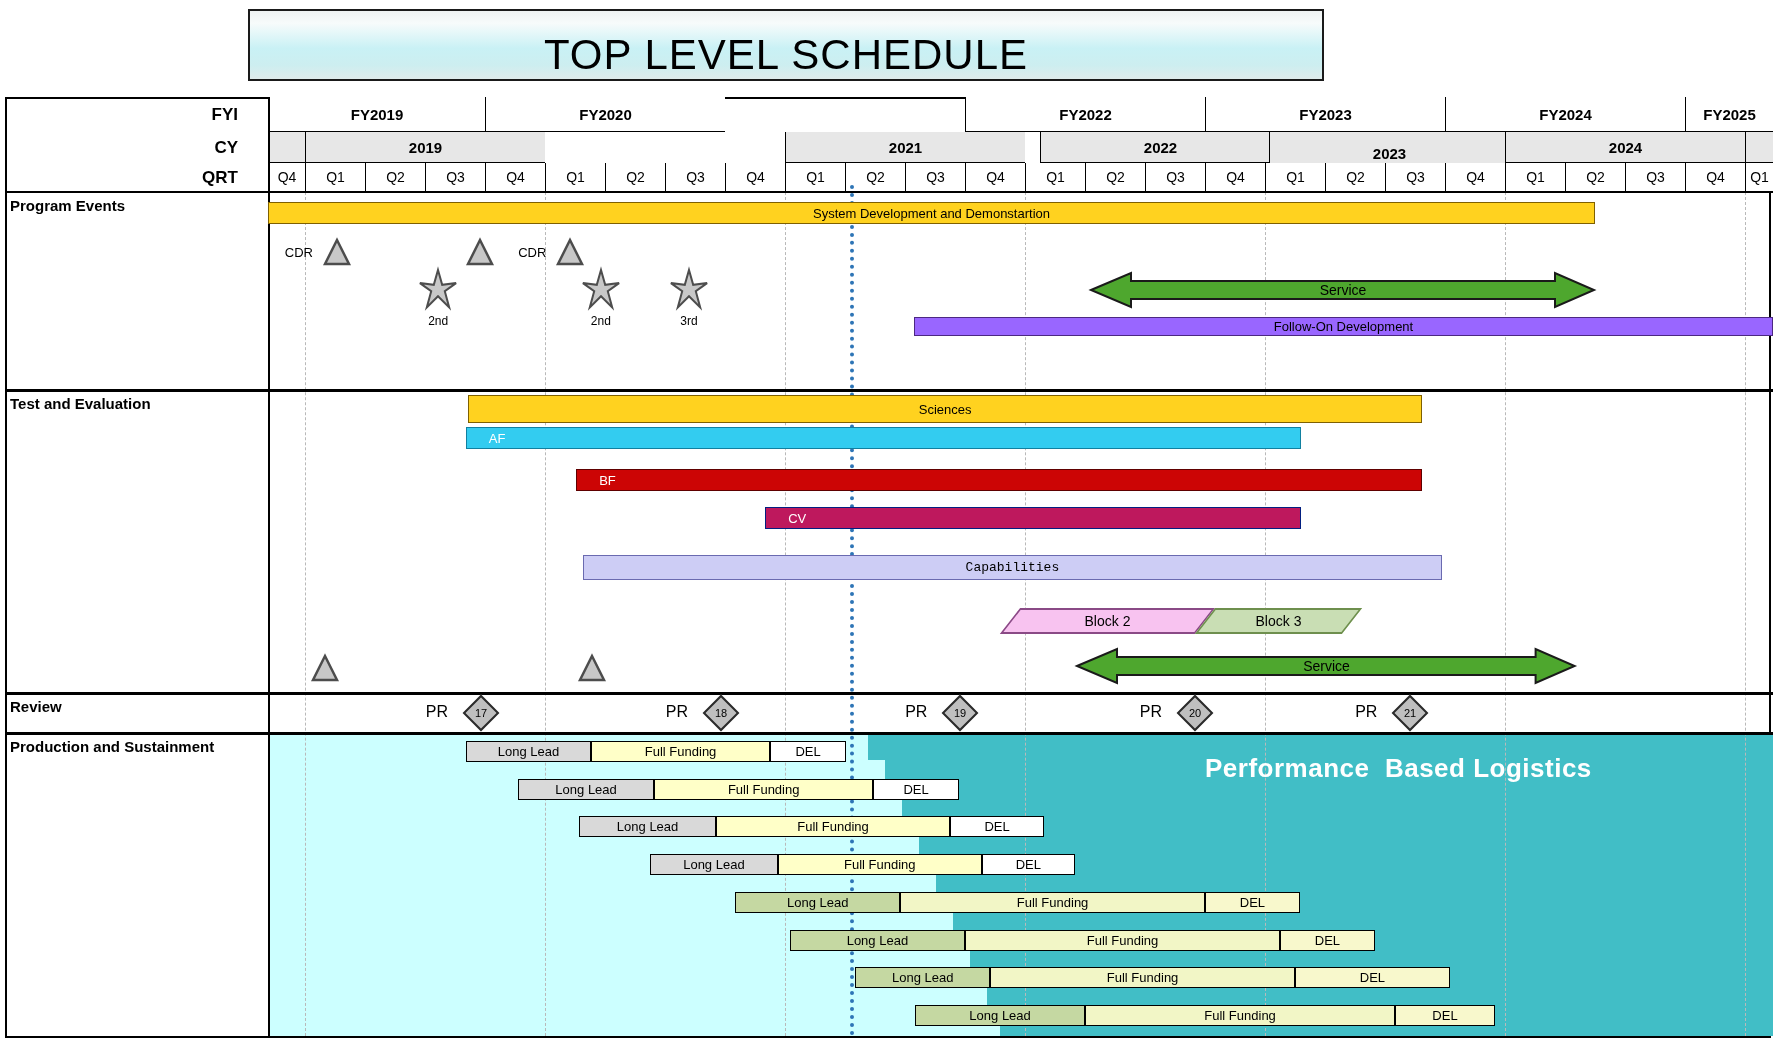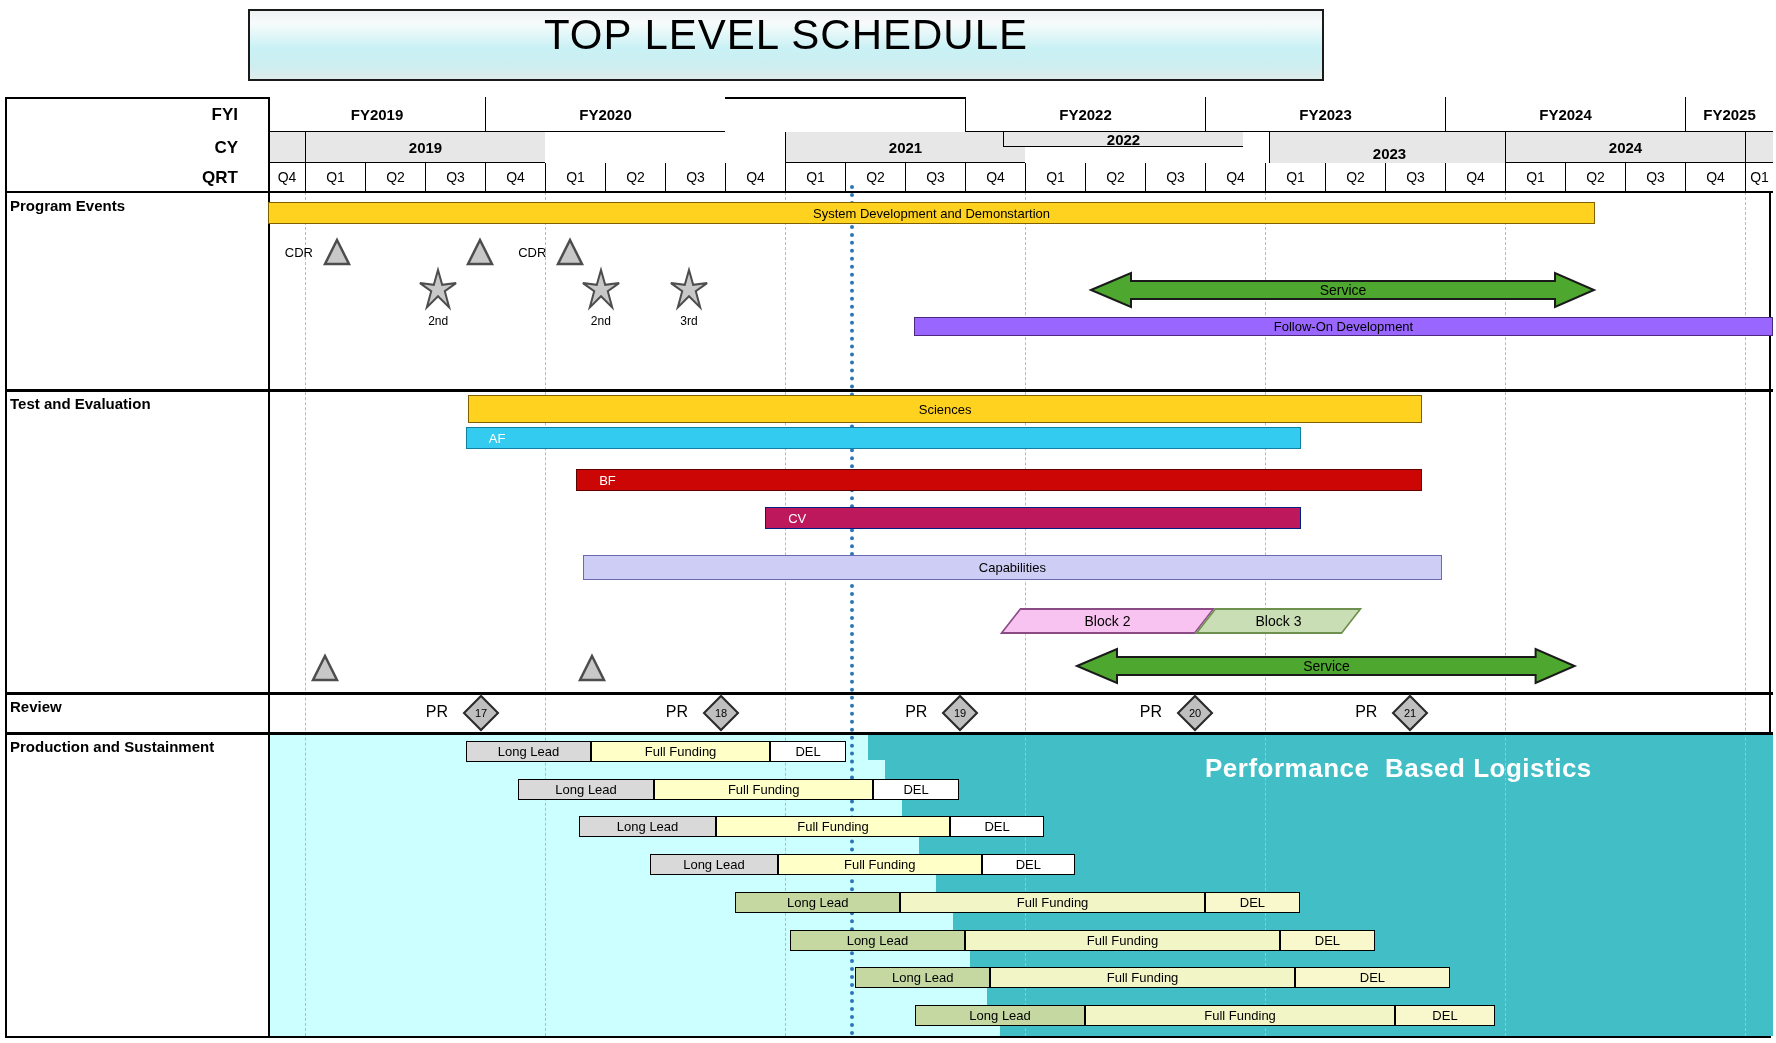--- a/index.html
+++ b/index.html
@@ -2,21 +2,21 @@
 <html><head>
 <meta charset="utf-8">
 <style>
   html,body{margin:0;padding:0;background:#ffffff;}
   .stage{position:relative;width:1776px;height:1043px;background:#ffffff;overflow:hidden;
          font-family:"Liberation Sans", sans-serif;color:#000;}
   .abs{position:absolute;}
   
   .title-box{left:248px;top:9px;width:1072px;height:68px;border:2px solid #1a1a1a;
     background:linear-gradient(to bottom,#eef2f2 0%,#f7fbfb 18%,#c9f1f5 55%,#cdeef0 80%,#dfecec 100%);
-    display:flex;align-items:flex-start;justify-content:center;}
+    display:flex;align-items:flex-end;justify-content:center;}
   .title-text{font-size:42px;letter-spacing:1px;color:#000;}
   
   .table-frame{left:5px;top:97px;width:1766px;height:941px;border:2px solid #000;box-sizing:border-box;background:#fff;}
   .hdr-cell{position:absolute;box-sizing:border-box;border-left:1px solid #000;border-bottom:1px solid #000;
     display:flex;align-items:center;justify-content:center;font-size:15px;font-weight:bold;background:#fff;}
   .hdr-cell.qrt{font-weight:normal;font-size:14px;}
   .hdr-cell.cy{background:#e7e7e7;}
   .hdr-label{position:absolute;font-weight:bold;font-size:17px;text-align:right;}
   .section-label{position:absolute;font-weight:bold;font-size:15px;}
   .gridline{position:absolute;width:0;border-left:1px dashed #b9b9b9;}
@@ -64,21 +64,21 @@
     <div class="gridline" style="left: 1745px; top: 192px; height: 844px;"></div>
     <div class="hdr-cell " style="left: 268px; top: 97px; width: 217px; height: 35px;">FY2019</div>
     <div class="hdr-cell " style="left: 485px; top: 97px; width: 240px; height: 35px;">FY2020</div>
     <div class="hdr-cell " style="left: 965px; top: 97px; width: 240px; height: 35px;">FY2022</div>
     <div class="hdr-cell " style="left: 1205px; top: 97px; width: 240px; height: 35px;">FY2023</div>
     <div class="hdr-cell " style="left: 1445px; top: 97px; width: 240px; height: 35px;">FY2024</div>
     <div class="hdr-cell " style="left: 1685px; top: 97px; width: 88px; height: 35px;">FY2025</div>
     <div class="hdr-cell cy" style="left: 268px; top: 132px; width: 37px; height: 31px;"></div>
     <div class="hdr-cell cy" style="left: 305px; top: 132px; width: 240px; height: 31px;">2019</div>
     <div class="hdr-cell cy" style="left: 785px; top: 132px; width: 240px; height: 31px;">2021</div>
-    <div class="hdr-cell cy" style="left: 1003px; top: 132px; width: 240px; height: 15px;">2022</div>
+    <div class="hdr-cell cy" style="left: 1040px; top: 132px; width: 240px; height: 31px;">2022</div>
     <div class="hdr-cell cy" style="left: 1269px; top: 132px; width: 240px; height: 43px;">2023</div>
     <div class="hdr-cell cy" style="left: 1505px; top: 132px; width: 240px; height: 31px;">2024</div>
     <div class="hdr-cell cy" style="left: 1745px; top: 132px; width: 28px; height: 31px;"></div>
     <div class="hdr-cell qrt" style="left: 268px; top: 163px; width: 37px; height: 29px;">Q4</div>
     <div class="hdr-cell qrt" style="left: 305px; top: 163px; width: 60px; height: 29px;">Q1</div>
     <div class="hdr-cell qrt" style="left: 365px; top: 163px; width: 60px; height: 29px;">Q2</div>
     <div class="hdr-cell qrt" style="left: 425px; top: 163px; width: 60px; height: 29px;">Q3</div>
     <div class="hdr-cell qrt" style="left: 485px; top: 163px; width: 60px; height: 29px;">Q4</div>
     <div class="hdr-cell qrt" style="left: 545px; top: 163px; width: 60px; height: 29px;">Q1</div>
     <div class="hdr-cell qrt" style="left: 605px; top: 163px; width: 60px; height: 29px;">Q2</div>
@@ -117,21 +117,21 @@
     <div class="bar" style="left: 268px; top: 202px; width: 1327px; height: 22px; color: rgb(0, 0, 0); border: 1.5px solid rgb(127, 96, 0); background: rgb(255, 210, 31);">System Development and Demonstartion</div>
     <svg width="504" height="36" style="left: 1091px; top: 272px;">
       <polygon points="0,18 40,1 40,9 464,9 464,1 503,18 464,35 464,27 40,27 40,35" fill="#4ea72e" stroke="#1a1a1a" stroke-width="2"></polygon>
     </svg>
     <div class="bar" style="left: 1091px; top: 272px; width: 504px; height: 36px; color: rgb(0, 0, 0); font-size: 14px;">Service</div>
     <div class="bar" style="left: 914px; top: 317px; width: 859px; height: 19px; color: rgb(0, 0, 0); border: 1.5px solid rgb(76, 40, 130); background: rgb(153, 102, 255);">Follow-On Development</div>
     <div class="bar" style="left: 468.2px; top: 395px; width: 954px; height: 28px; color: rgb(0, 0, 0); border: 1.5px solid rgb(127, 96, 0); background: rgb(255, 210, 31);">Sciences</div>
     <div class="bar left-lab" style="left: 465.8px; top: 427px; width: 835.2px; height: 22px; color: rgb(255, 255, 255); border: 1.5px solid rgb(17, 128, 160); background: rgb(51, 204, 240);">AF</div>
     <div class="bar left-lab" style="left: 576.2px; top: 469px; width: 846px; height: 22px; color: rgb(255, 255, 255); border: 1.5px solid rgb(95, 0, 0); background: rgb(204, 5, 5);">BF</div>
     <div class="bar left-lab" style="left: 765.2px; top: 507px; width: 535.8px; height: 22px; color: rgb(255, 255, 255); border: 1.5px solid rgb(2, 31, 128); background: #be185d;">CV</div>
-    <div class="bar" style="left: 582.8px; top: 555px; width: 859.2px; height: 25px; color: rgb(0, 0, 0); border: 1.5px solid rgb(106, 106, 176); background: rgb(205, 205, 245);">Capabilities</div>
+    <div class="bar" style="left: 582.8px; top: 555px; width: 859.2px; height: 25px; color: rgb(0, 0, 0); border: 1.5px solid rgb(106, 106, 176); background: rgb(205, 205, 245); font-family: Liberation Mono, monospace;">Capabilities</div>
     <div class="bar" style="left: 1010px; top: 608px; width: 195px; height: 26px; background: rgb(248, 195, 240); border: 2px solid rgb(138, 74, 134); transform: skewX(-38deg); color: rgb(0, 0, 0); font-size: 14px;"></div>
     <div class="bar" style="left: 1010px; top: 608px; width: 195px; height: 26px; color: rgb(0, 0, 0); font-size: 14px;">Block 2</div>
     <div class="bar" style="left: 1205px; top: 608px; width: 147px; height: 26px; background: rgb(201, 222, 180); border: 2px solid rgb(110, 143, 78); transform: skewX(-38deg); color: rgb(0, 0, 0); font-size: 14px;"></div>
     <div class="bar" style="left: 1205px; top: 608px; width: 147px; height: 26px; color: rgb(0, 0, 0); font-size: 14px;">Block 3</div>
     <svg width="498.60000000000014" height="36" style="left: 1077.2px; top: 648px;">
       <polygon points="0,18 40,1 40,9 458.60000000000014,9 458.60000000000014,1 497.60000000000014,18 458.60000000000014,35 458.60000000000014,27 40,27 40,35" fill="#4ea72e" stroke="#1a1a1a" stroke-width="2"></polygon>
     </svg>
     <div class="bar" style="left: 1077.2px; top: 648px; width: 498.6px; height: 36px; color: rgb(0, 0, 0); font-size: 14px;">Service</div>
     <svg width="28" height="28" style="left: 322.8px; top: 238px;">
       <polygon points="14,2 26,26 2,26" fill="#c8c8c8" stroke="#4d4d4d" stroke-width="2.5"></polygon>

